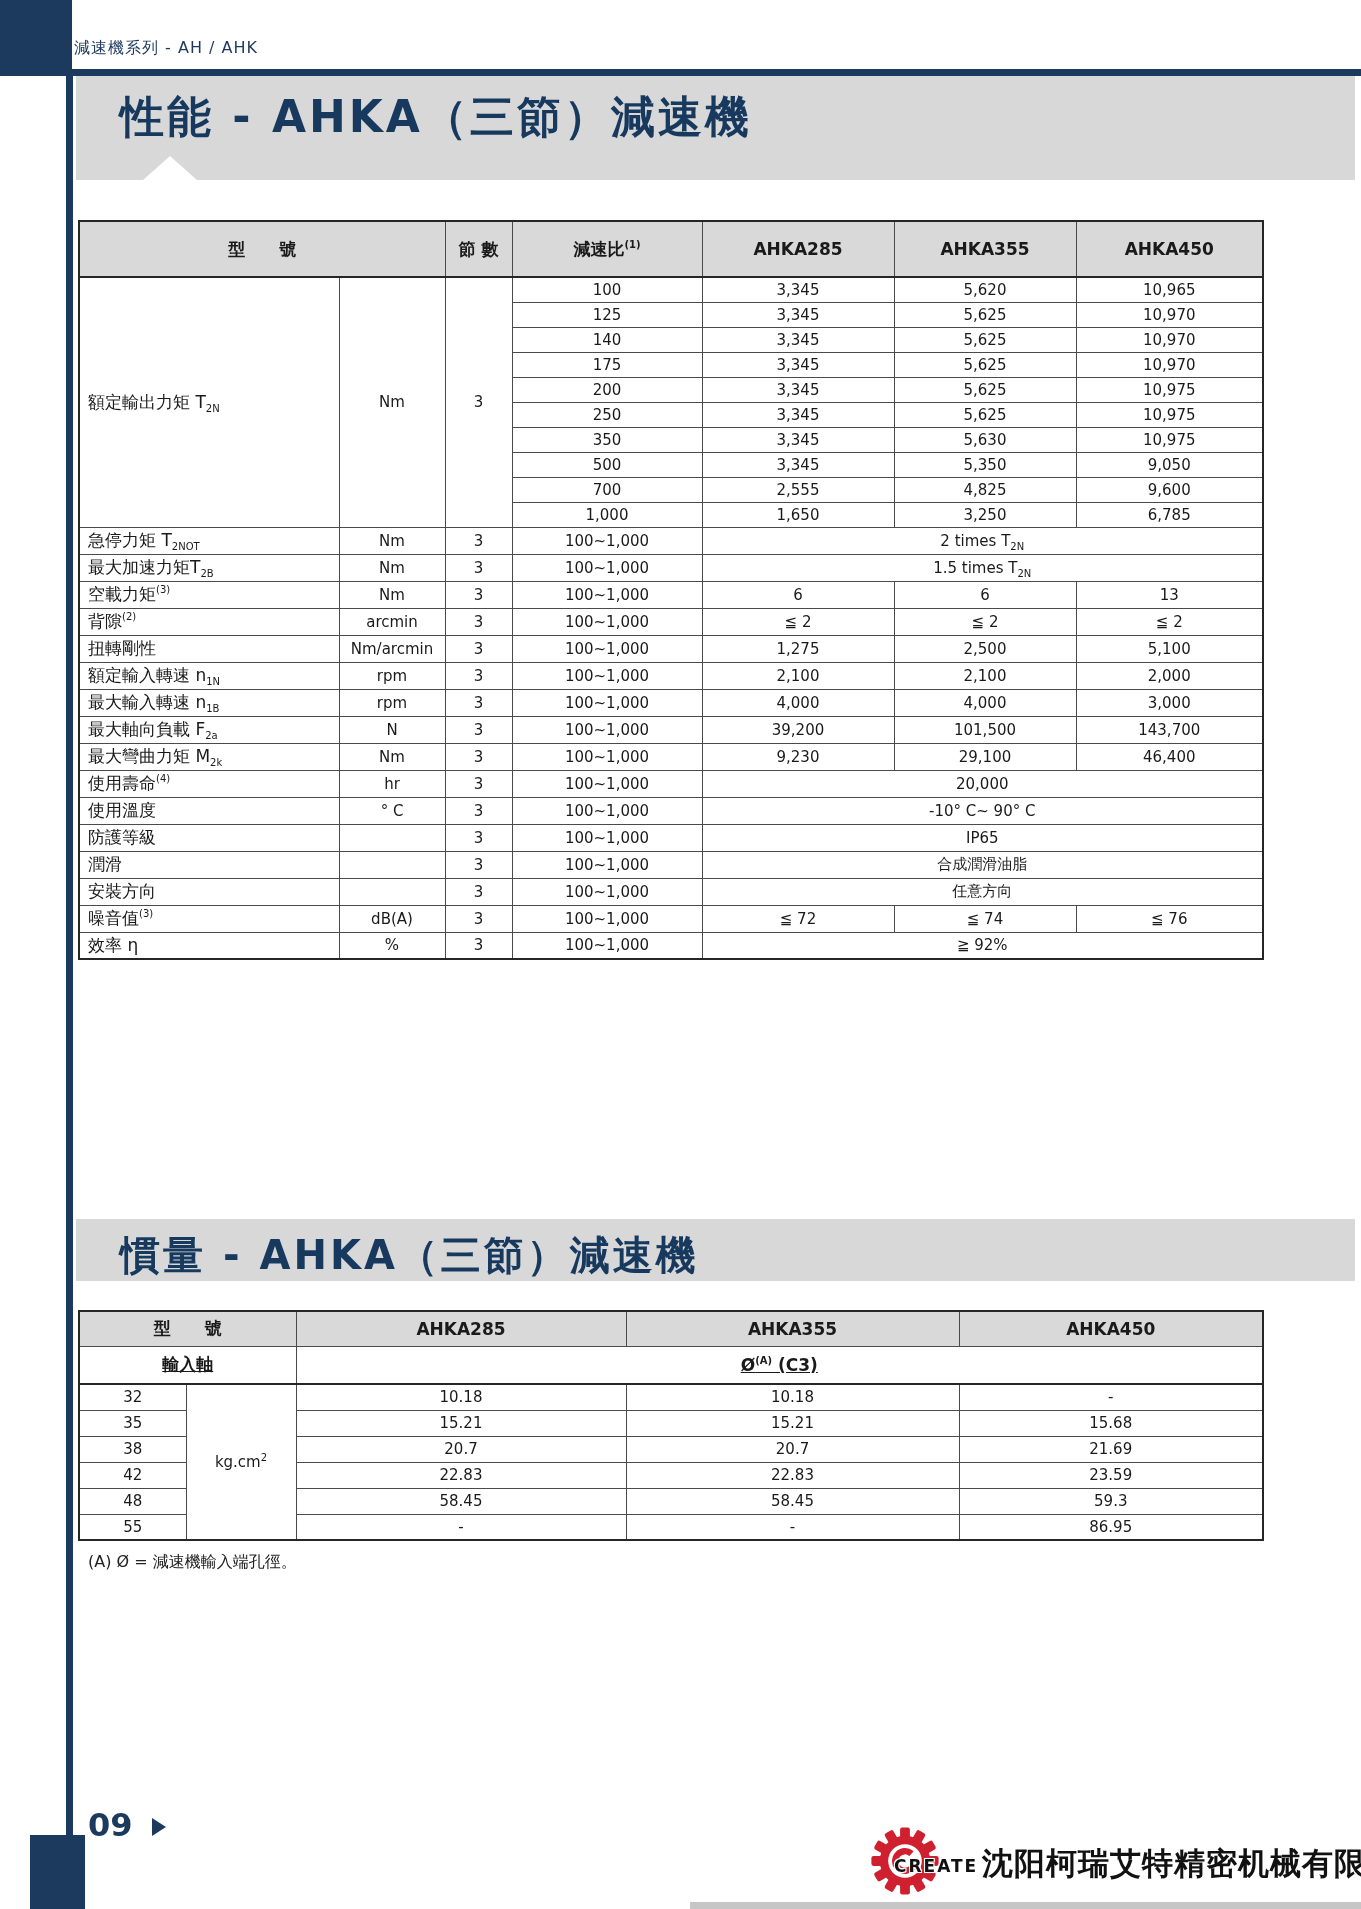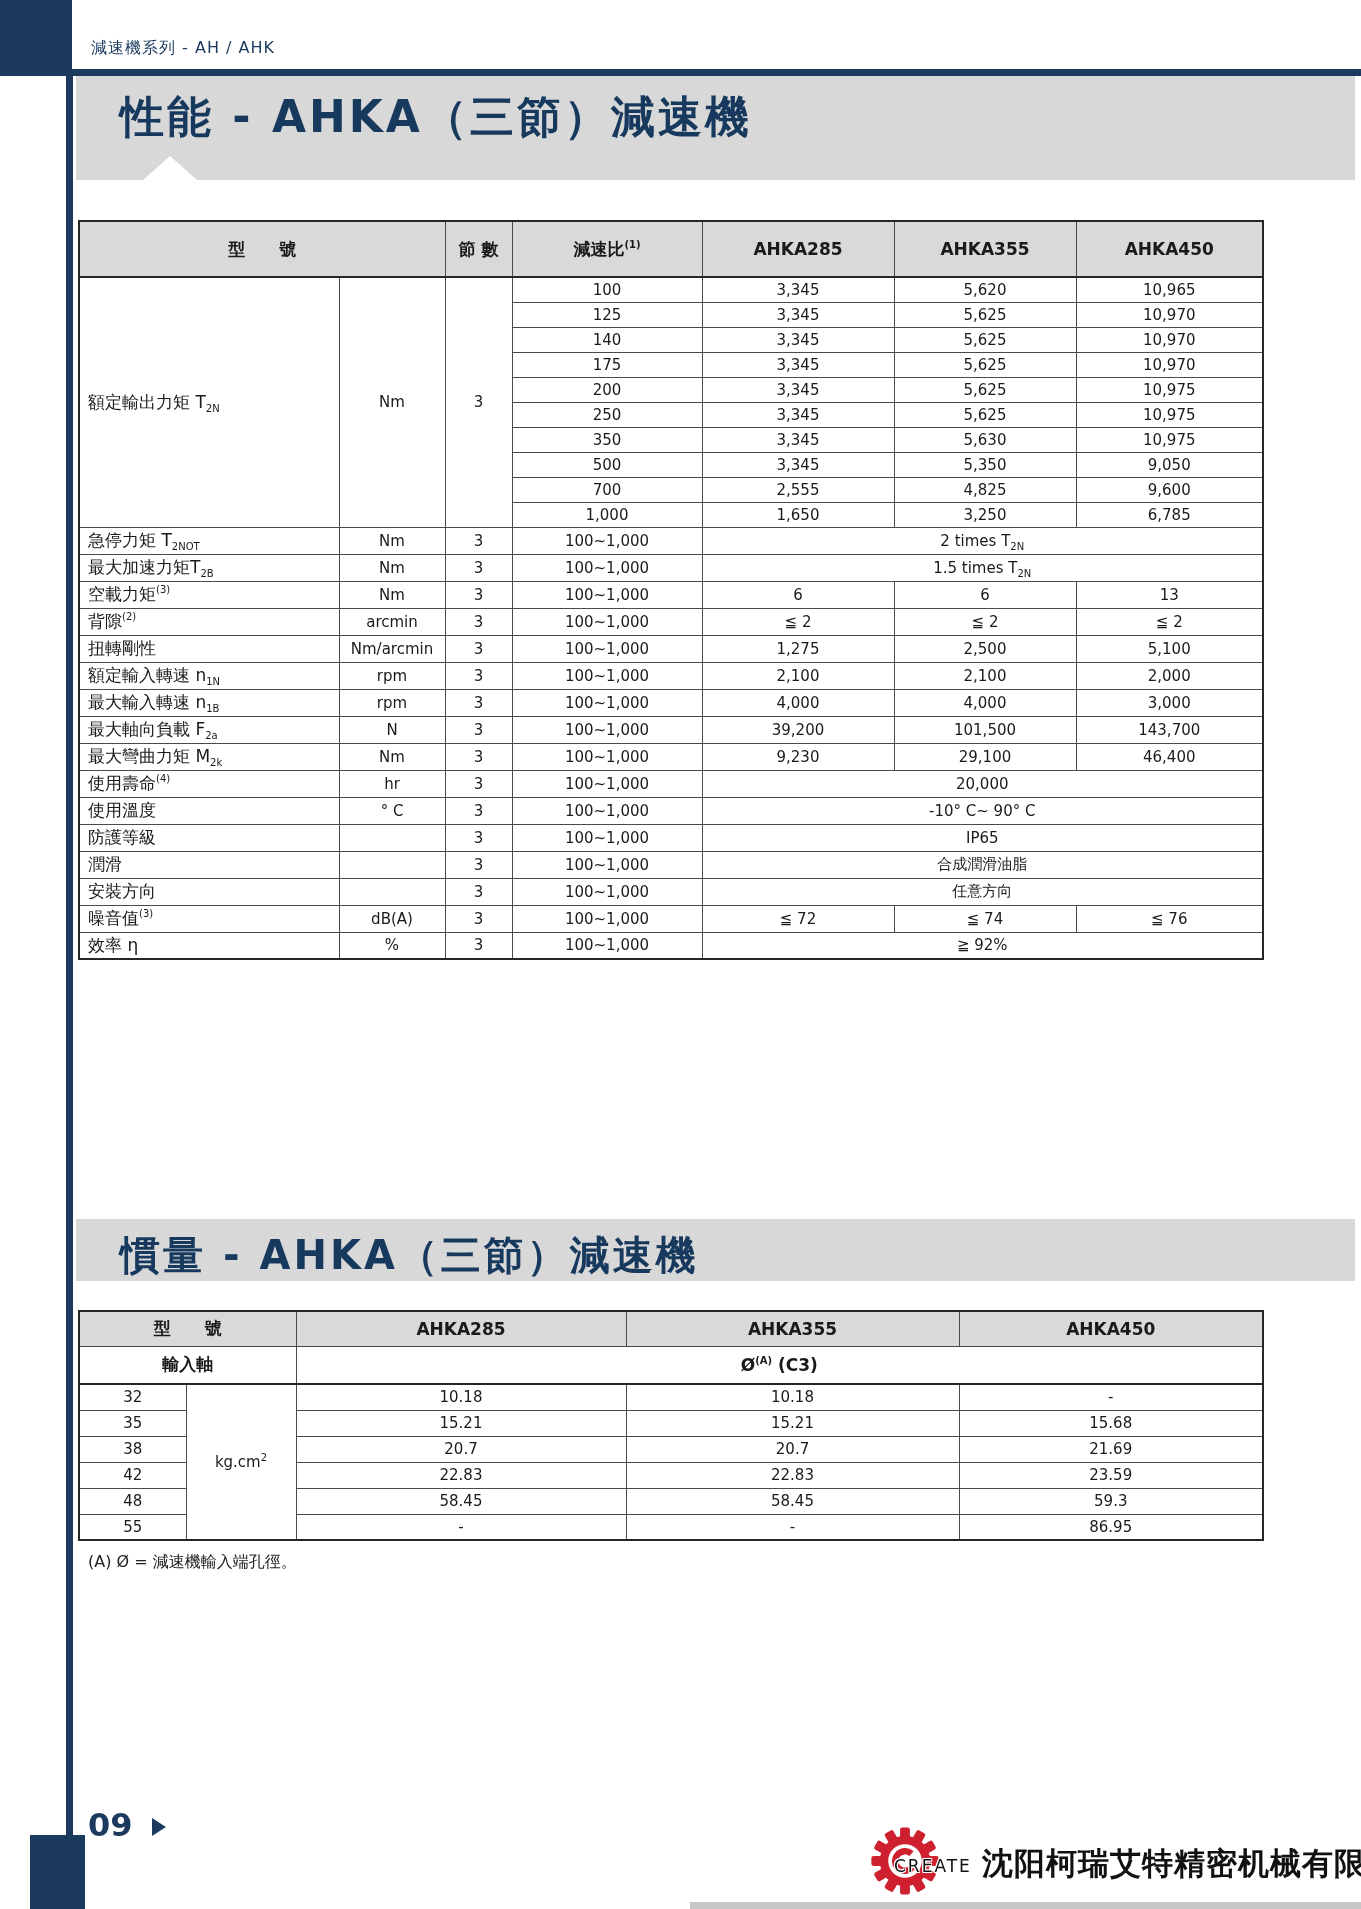--- a/index.html
+++ b/index.html
@@ -2,61 +2,61 @@
 <html><head>
 <meta charset="utf-8">
 <style>
   html,body{margin:0;padding:0;background:#ffffff;}
   .page{position:relative;width:1361px;height:1909px;background:#ffffff;overflow:hidden;
         font-family:"DejaVu Sans","Liberation Sans",sans-serif;color:#1a1a1a;}
   .abs{position:absolute;}
   
   #topbar-square{left:0;top:0;width:72px;height:72px;background:#1c3a5e;}
   #topbar-line{left:0;top:69px;width:1361px;height:7px;background:#1c3a5e;}
-  #series-label{left:91px;top:38px;font-size:16px;color:#1c3a5e;letter-spacing:1px;}
+  #series-label{left:74px;top:38px;font-size:16px;color:#1c3a5e;letter-spacing:1px;}
   #left-line{left:66px;top:76px;width:7px;height:1760px;background:#1c3a5e;}
   
   .band{background:#d8d8d8;}
   #band1{left:76px;top:76px;width:1279px;height:104px;}
   #band1-notch{left:143px;top:156px;width:0;height:0;border-left:27px solid transparent;
                border-right:27px solid transparent;border-bottom:24px solid #ffffff;}
   #title1{left:120px;top:88px;font-size:44px;font-weight:bold;color:#17395e;letter-spacing:3px;}
   #band2{left:76px;top:1219px;width:1279px;height:62px;}
   #title2{left:120px;top:1228px;font-size:40px;font-weight:bold;color:#17395e;letter-spacing:3px;}
   
   table{border-collapse:collapse;table-layout:fixed;}
   th,td{border:1px solid #4a4a4a;padding:0;vertical-align:middle;overflow:hidden;}
   #t1{left:78px;top:220px;width:1184px;border:2px solid #262626;}
   #t1 thead th{background:#d9d9d9;font-size:17px;font-weight:bold;border-bottom:2px solid #262626;}
   #t1 thead tr{height:56px;}
   #t1 tbody tr.ratio-row{height:25px;}
   #t1 tbody tr.spec-row{height:27px;}
   #t2{left:78px;top:1310px;width:1184px;border:2px solid #262626;}
   #t2 thead tr.t2-head{height:35px;}
   #t2 thead tr.t2-head th{background:#d9d9d9;font-size:17px;font-weight:bold;}
-  #t2 thead tr.t2-sub{height:38px;}
+  #t2 thead tr.t2-sub{height:38px;text-decoration:underline;}
   #t2 thead tr.t2-sub th{background:#ffffff;font-size:17px;font-weight:bold;border-bottom:2px solid #262626;}
   #t2 tbody tr{height:26px;}
   .center{text-align:center;}
   .num{font-size:15px;}
   .unit{font-size:15px;margin-top:16px;}
   .label-cell{text-align:left;padding-left:8px;font-size:17px;}
   sub{font-size:10px;line-height:0;}
   sup{font-size:10px;line-height:0;}
   
   #footnotes1{left:80px;top:968px;font-size:16px;line-height:24px;color:#222;}
   #footnote2{left:88px;top:1552px;font-size:16px;color:#222;}
   
   #bottom-block{left:30px;top:1835px;width:55px;height:74px;background:#1c3a5e;}
   #page-number{left:88px;top:1806px;font-size:32px;font-weight:bold;color:#1c3a5e;}
   #page-arrow{left:152px;top:1818px;width:0;height:0;border-left:14px solid #1c3a5e;
               border-top:9px solid transparent;border-bottom:9px solid transparent;}
   #bottom-strip{left:690px;top:1902px;width:671px;height:7px;background:#c6c6c6;}
   #logo{left:870px;top:1826px;width:70px;height:70px;}
-  #logo-create{left:894px;top:1856px;font-size:17px;font-weight:normal;color:#111;letter-spacing:2px;
+  #logo-create{left:894px;top:1856px;font-size:17px;font-weight:bold;color:#111;letter-spacing:2px;
                text-shadow:-1px -1px 0 #fff,1px -1px 0 #fff,-1px 1px 0 #fff,1px 1px 0 #fff,0 0 2px #fff;}
   #company-name{left:982px;top:1843px;font-size:31px;font-weight:bold;color:#111;letter-spacing:1px;white-space:nowrap;}
 </style>
 </head>
 <body>
 
 <div class="page">
 
   <div class="abs" id="topbar-square"></div>
   <div class="abs" id="topbar-line"></div>

